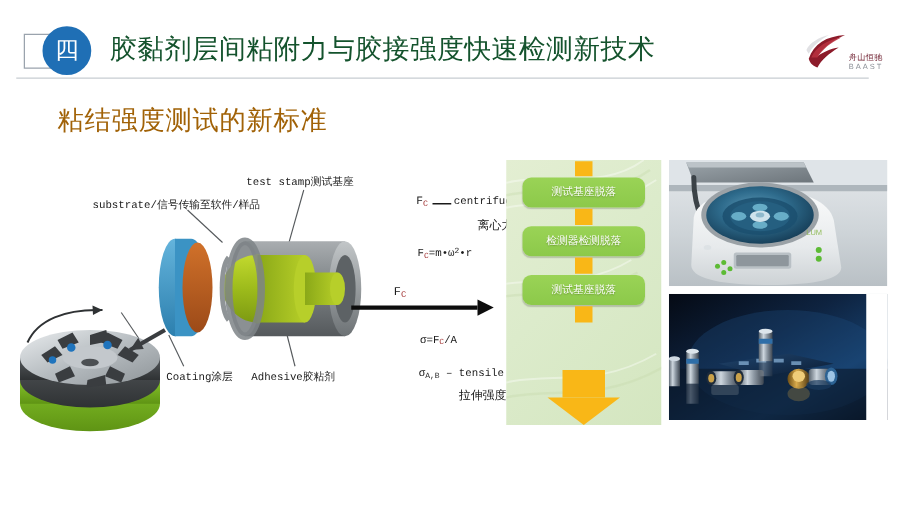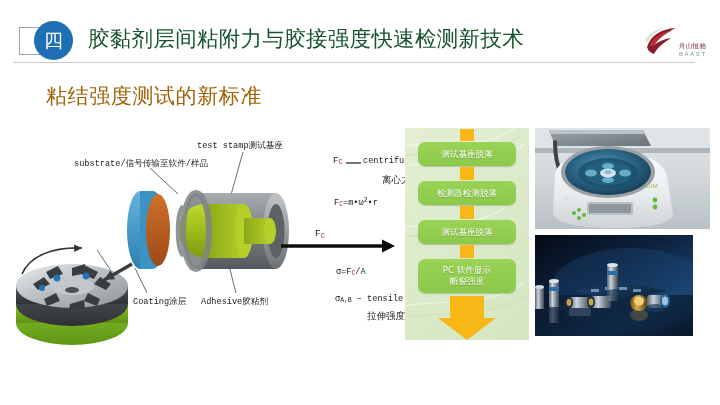--- a/index.html
+++ b/index.html
@@ -365,24 +365,20 @@
     <div class="flow-box" id="flow-box-1">
       <span>检测器检测脱落</span>
     </div>
 
     <div class="flow-arrow" id="flow-arrow-2"></div>
     <div class="flow-box" id="flow-box-2">
       <span>测试基座脱落</span>
     </div>
 
     <div class="flow-arrow" id="flow-arrow-3"></div>
-    <div class="flow-box" id="flow-box-3">
-      <span>PC 软件显示</span>
-      <span>断裂强度</span>
-    </div>
 
     <div id="flow-arrow-big"></div>
   </div>
 
   <div class="photo" id="photo-centrifuge">
     <svg width="175" height="101" viewBox="0 0 175 101">
       <defs>
         <linearGradient id="bgGrad" x1="0" y1="0" x2="0" y2="1">
           <stop offset="0" stop-color="#e6e9ec"></stop>
           <stop offset="0.55" stop-color="#cfd5d9"></stop>

